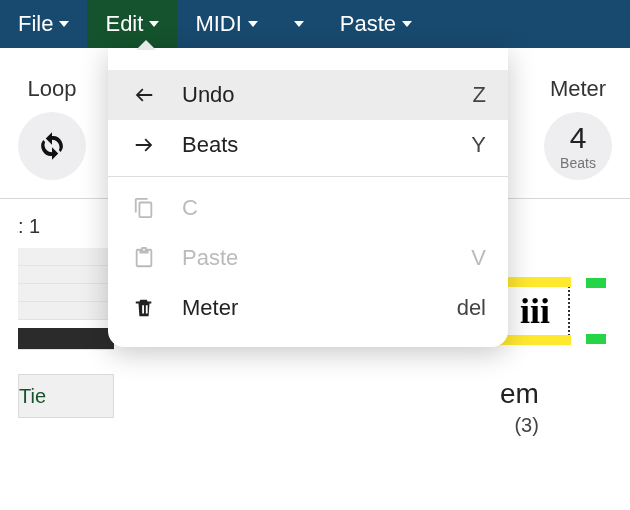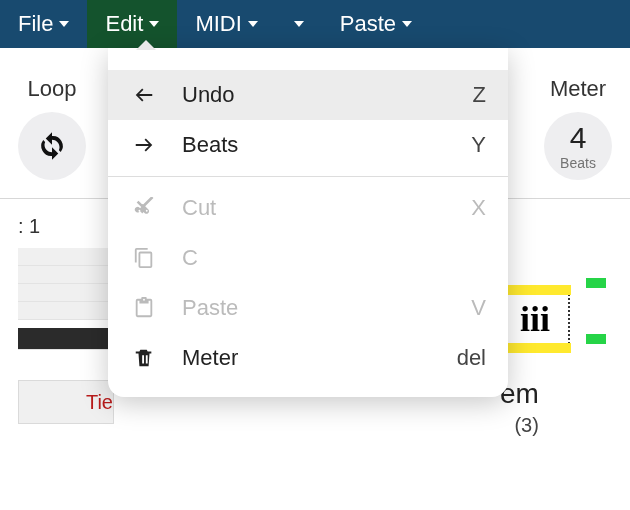--- a/index.html
+++ b/index.html
@@ -18,25 +18,25 @@
 .circ-sub { font-size: 14px; color: #737373; }
 
 hr.section-div { border: none; border-top: 1px solid #d7d7d7; margin: 0; }
 
 .row-lower { padding: 16px 18px; font-size: 20px; color: #333; }
 
 .tracks { margin-top: 10px; }
 .track-row { height: 18px; background: #f0f0f0; border-bottom: 1px solid #e3e3e3; width: 96px; }
 .track-row.dark { background: #2b2b2b; height: 22px; margin-top: 8px; }
 
-.tie-block { margin-top: 30px; background: #f0f0f0; width: 96px; height: 44px; display: flex; align-items: center; justify-content: flex-end; font-size: 20px; color: #b91c1c; border: 1px solid #dadada; }
+.tie-block { margin-top: 24px; background: #f0f0f0; width: 96px; height: 44px; display: flex; align-items: center; justify-content: flex-start; font-size: 20px; color: #14532d; border: 1px solid #dadada; }
 
 
 .chord-zone { position: absolute; left: 500px; top: 278px; }
-.chord-box { position: relative; width: 70px; height: 66px; border: 2px dotted #333; background: #fff; display: flex; align-items: center; justify-content: center; margin-top: 8px; }
+.chord-box { position: relative; width: 70px; height: 66px; border: 2px dotted #333; background: #fff; display: flex; align-items: center; justify-content: center; }
 .chord-box .bar-top { position: absolute; top: -3px; left: -3px; right: -3px; height: 10px; background: #ffe92e; }
 .chord-box .bar-bot { position: absolute; bottom: -3px; left: -3px; right: -3px; height: 10px; background: #ffe92e; }
 .chord-text { font-family: Georgia, serif; font-size: 36px; font-weight: 600; }
 .gdash { position: absolute; left: 586px; top: 278px; width: 20px; height: 66px; }
 .gdash div { height: 10px; background: #26d447; }
 .gdash .top { margin-top: 0; }
 .gdash .bot { margin-top: 46px; }
 
 .chord-caption { position: absolute; left: 500px; top: 378px; font-size: 28px; color: #222; }
 .chord-caption .sub { font-size: 20px; color: #444; display:block; text-align:right; margin-top:4px; }
@@ -151,29 +151,20 @@
       <svg width="22" height="22" viewBox="0 0 24 24">
           <path fill="#222" d="M3 11h14.2l-4.6-4.6L14 5l7 7-7 7-1.4-1.4L17.2 13H3z"></path>
         </svg>
     </span>
     <span class="dd-label">Beats</span>
     <span class="dd-key">Y</span>
   </div>
 
   <div class="dd-sep"></div>
 
-  <div class="dd-item disabled">
-    <span class="dd-ico">
-      <svg width="22" height="22" viewBox="0 0 24 24">
-          <path fill="#bbb" d="M9.6 7.6L6 4 4 6l5 5-1.3 1.3A3 3 0 107 16a3 3 0 001.3-.3L10 18l1.7-1.7A3 3 0 1016 12.7L13.3 10l9-9-2-2-9 9zM7 14a1 1 0 110 2 1 1 0 010-2zm8 0a1 1 0 110 2 1 1 0 010-2z"></path>
-        </svg>
-    </span>
-    <span class="dd-label">Cut</span>
-    <span class="dd-key">X</span>
-  </div>
 
   <div class="dd-item disabled">
     <span class="dd-ico">
       <svg width="22" height="22" viewBox="0 0 24 24">
           <path fill="#bbb" d="M16 1H4a2 2 0 00-2 2v14h2V3h12V1zm3 4H8a2 2 0 00-2 2v14a2 2 0 002 2h11a2 2 0 002-2V7a2 2 0 00-2-2zm0 16H8V7h11v14z"></path>
         </svg>
     </span>
     <span class="dd-key">C</span>
   </div>
 

